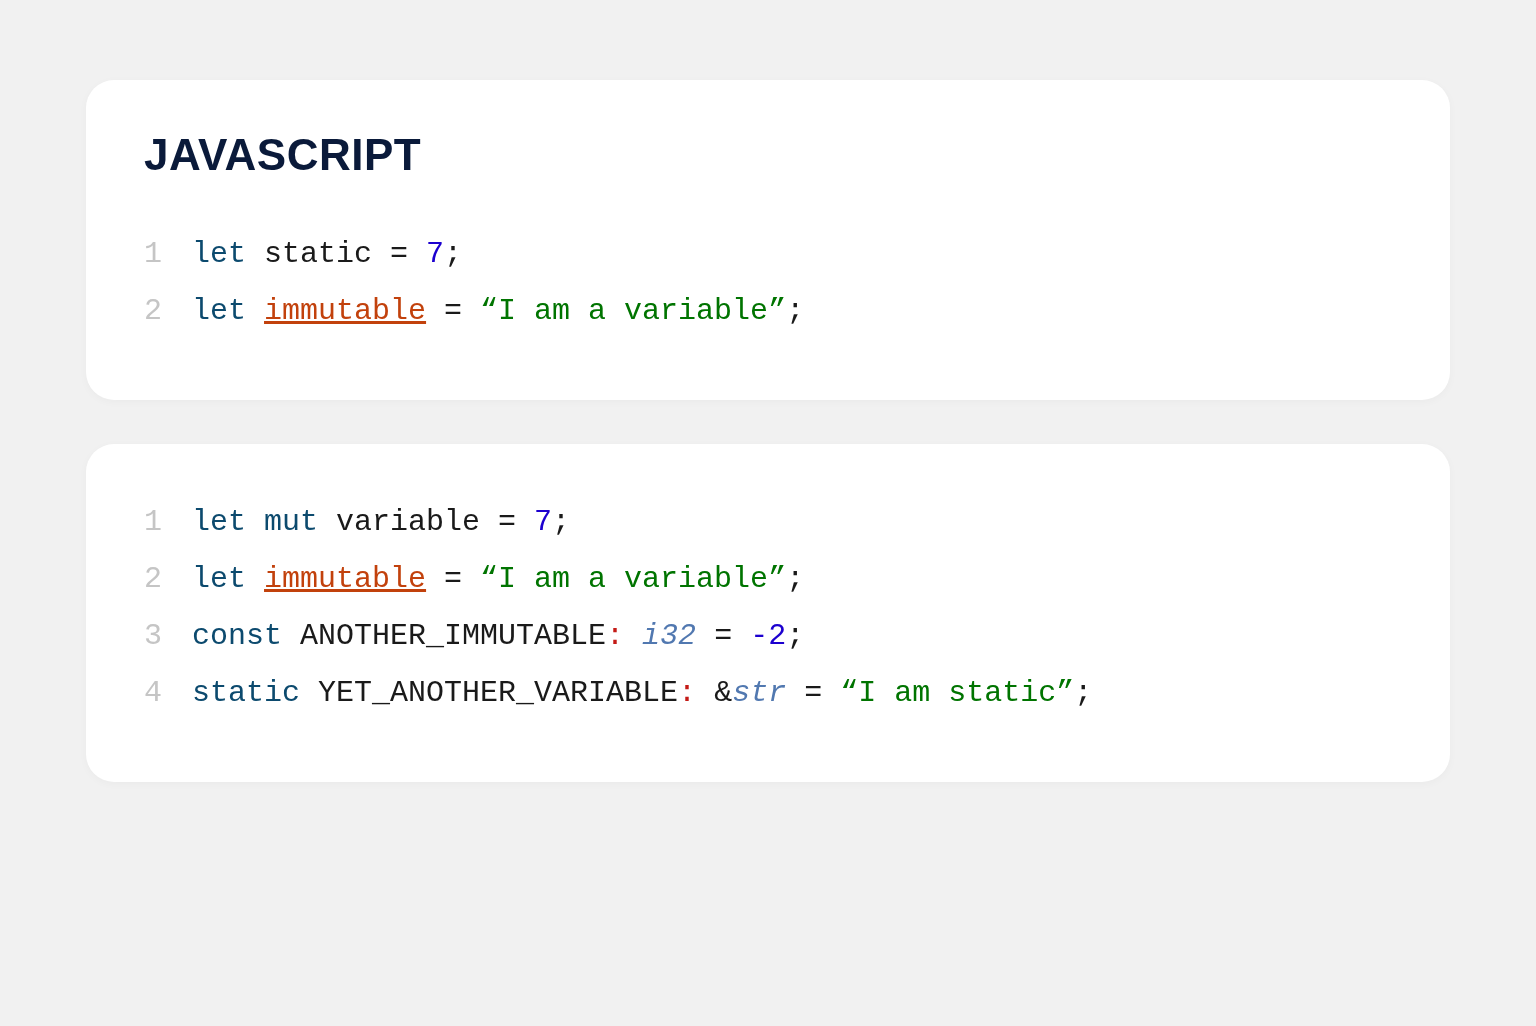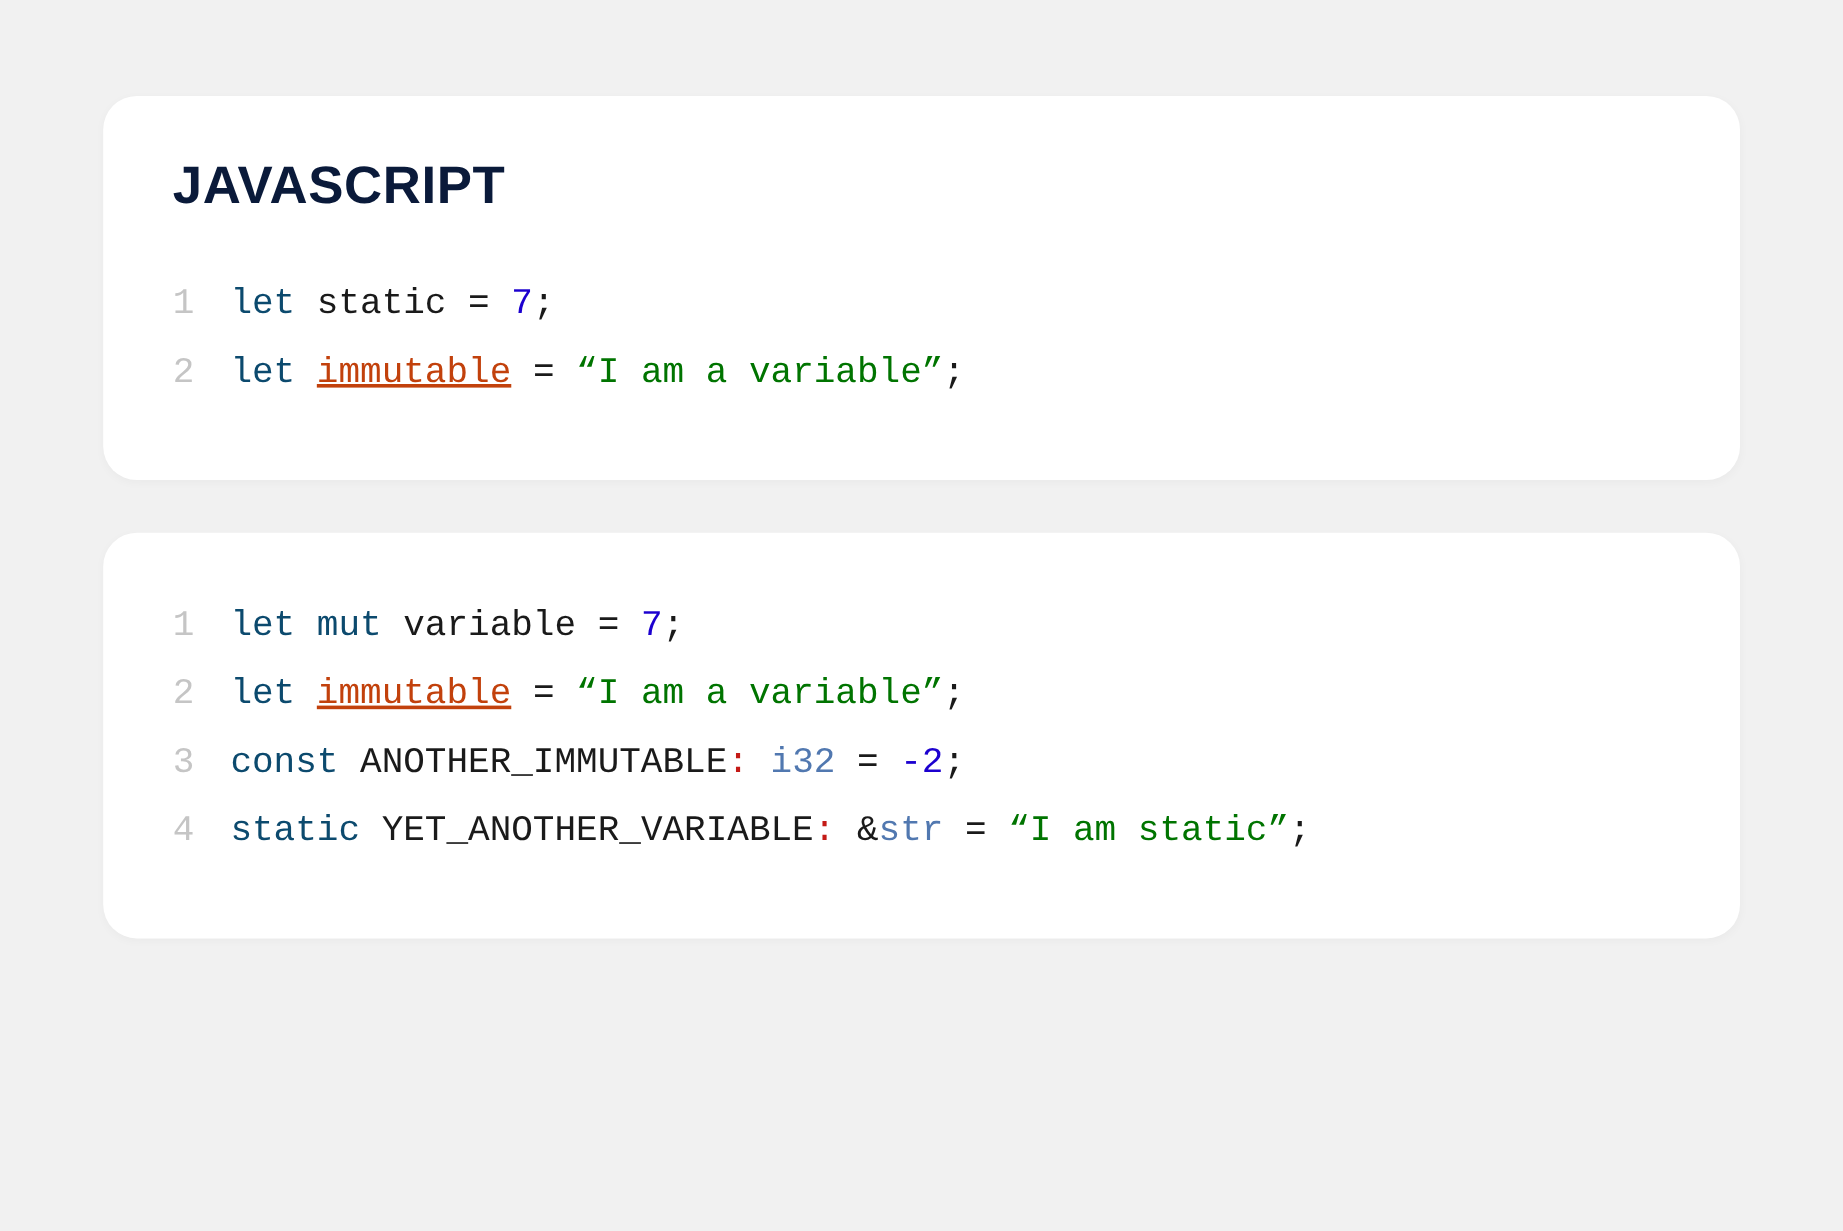--- a/index.html
+++ b/index.html
@@ -41,21 +41,21 @@
       width: 48px;
       flex-shrink: 0;
       font-weight: 400;
     }
     .tok-kw { color: #0c4a6e; }
     .tok-ident { color: #c2410c; text-decoration: underline; }
     .tok-punct { color: #c41a16; }
     .tok-black { color: #1a1a1a; }
     .tok-num { color: #1c00cf; }
     .tok-str { color: #007400; text-align: center; }
-    .tok-type { color: #5178b0; }
+    .tok-type { color: #5178b0; font-style: italic; }
     .tok-amp { color: #1a1a1a; }
   </style>
 </head>
 <body>
 
 <div id="container">
     <div class="card">
       <div class="card-title">JAVASCRIPT</div>
       <div class="code-line"><span class="line-num">1</span><span><span class="tok-kw">let</span><span class="tok-black"> static </span><span class="tok-black">= </span><span class="tok-num">7</span><span class="tok-black">;</span></span></div>
       <div class="code-line"><span class="line-num">2</span><span><span class="tok-kw">let</span><span class="tok-black"> </span><span class="tok-ident">immutable</span><span class="tok-black"> = </span><span class="tok-str">“I am a variable”</span><span class="tok-black">;</span></span></div>

